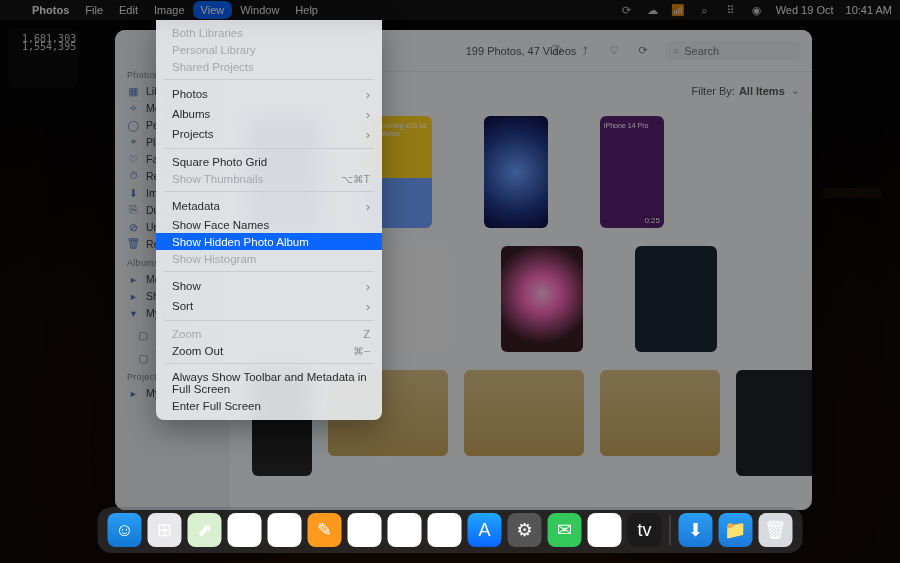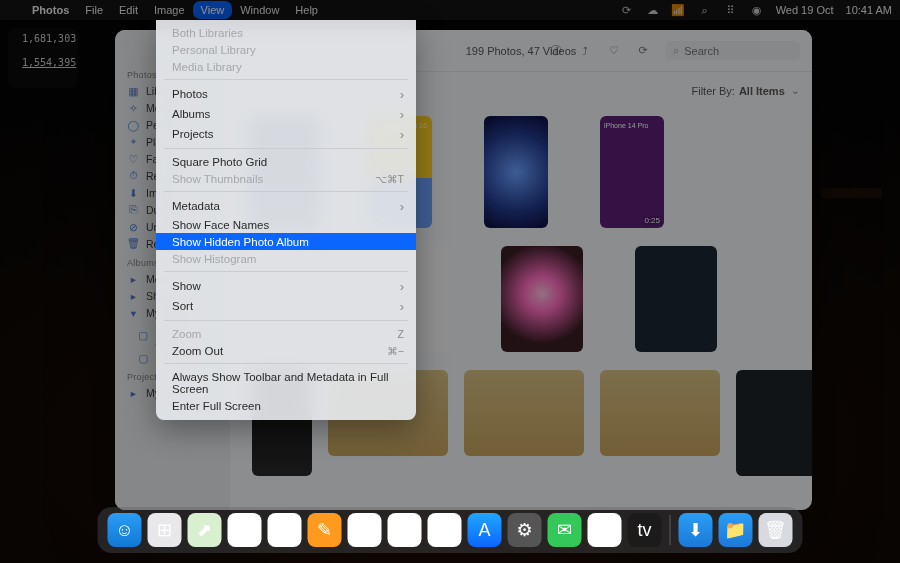--- a/index.html
+++ b/index.html
@@ -7,41 +7,41 @@
 
 
 .backdrop {
   position: absolute; inset: 0;
   background: radial-gradient(900px 400px at 50% 80%, #2a1005 0%, #130a05 40%, #050505 100%);
 }
 .backdrop .noise1 { position:absolute; left:8px; top:28px; width:70px; height:60px; background:#111; border-radius:8px; opacity:.6;}
 .backdrop .noise2 { position:absolute; right:18px; top:188px; width:60px; height:10px; background:#2b1a10; border-radius:2px; opacity:.5;}
 .bknum { position:absolute; color:#c8c8c8; font-size:10px; font-family:monospace; }
 .bknum.a { left:22px; top:33px; }
-.bknum.b { left:22px; top:57px;text-decoration:underline; }
+.bknum.b { left:22px; top:41px; }
 
 
 .menubar {
   position: absolute; top:0; left:0; right:0; height:20px;
   background: rgba(22,22,24,.85);
   display:flex; align-items:center; color:#e8e8e8; font-size:11px;
   padding: 0 8px;
 }
 .menubar .left { display:flex; gap:0; align-items:center; }
 .menubar .mitem { padding: 3px 8px; border-radius:3px; cursor:default;}
 .menubar .mitem.active { background:#0a66ff; color:#fff;border-radius:7px;}
 .menubar .appname { font-weight:600; }
 .menubar .apple { font-size:12px; margin-right:4px; padding:3px 6px;}
 .menubar .right { margin-left:auto; display:flex; gap:12px; align-items:center; }
 .menubar .sicon { width:14px; height:14px; display:flex; align-items:center; justify-content:center; opacity:.85;}
 .menubar .dt { font-size:11px; }
 
 
 .dropdown {
-  position:absolute; left:156px; top:20px; width:260px;
+  position:absolute; left:156px; top:20px; width:226px;
   background: rgba(230,232,236,.92);
   backdrop-filter: blur(8px);
   border-radius:0 0 8px 8px;
   padding:4px 0 6px 0;
   color:#2a2a2a; font-size:11.5px;
   box-shadow: 0 10px 30px rgba(0,0,0,.35);
   z-index: 500;
 }
 .dropdown .dmi {
   display:flex; align-items:center; justify-content:space-between;
@@ -327,21 +327,21 @@
 <div class="dropdown" id="dd-root">
     <div class="dmi disabled">
       <span>Both Libraries</span>
       <span class="hint"></span>
     </div>
     <div class="dmi disabled">
       <span>Personal Library</span>
       <span class="hint"></span>
     </div>
     <div class="dmi disabled">
-      <span>Media Library</span>
+      <span>Shared Projects</span>
       <span class="hint"></span>
     </div>
     <div class="sep"></div>
     <div class="dmi">
       <span>Photos</span>
       <span class="chev"></span>
     </div>
     <div class="dmi">
       <span>Albums</span>
       <span class="chev"></span>

